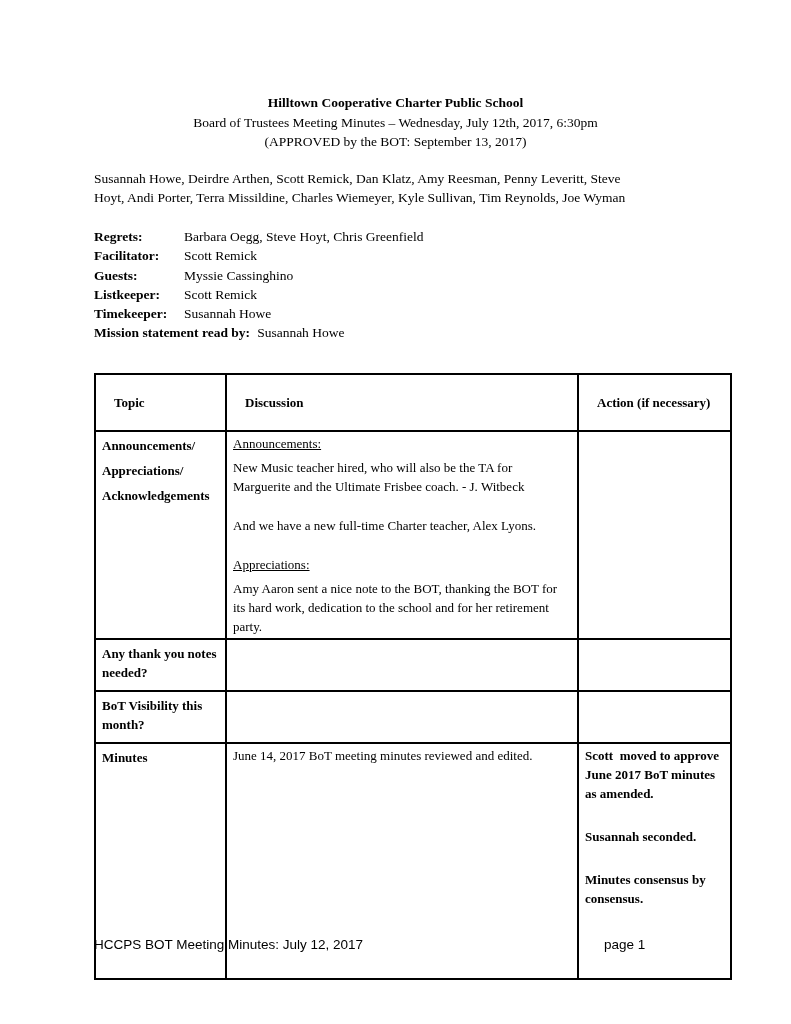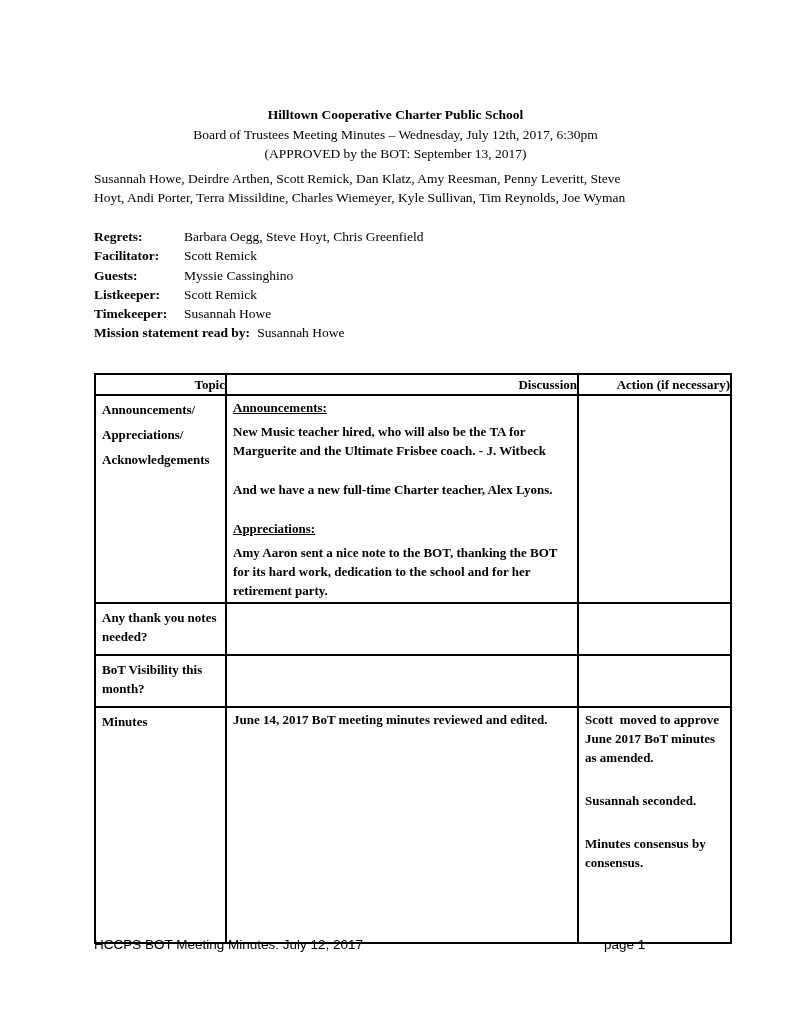--- a/index.html
+++ b/index.html
@@ -8,21 +8,21 @@
     width:791px; height:1024px;
     margin:0 auto;
     background:#ffffff;
     color:#000;
     font-family:"Liberation Serif","DejaVu Serif",serif;
     font-size:13.5px;
     overflow:hidden;
   }
   
   .doc-header {
-    position:absolute; top:105px; left:0; width:100%;
+    position:absolute; top:93px; left:0; width:100%;
     text-align:center; line-height:19.5px;
   }
   .doc-header .line1 { font-weight:bold; }
   
   .info {
     position:absolute; top:169px; left:94px; width:636px;
     line-height:19.3px;
   }
   .info-row { display:flex; }
   .info-row.present { min-height:58px; }
@@ -37,27 +37,27 @@
     width:636px; table-layout:fixed;
     border-collapse:collapse;
     font-size:13px;
   }
   table.minutes th, table.minutes td {
     border:2px solid #000;
     vertical-align:top;
     padding:2px 6px;
   }
   table.minutes th {
-    font-weight:bold; text-align:right;
-    height:19px; line-height:19px; padding:0;
+    font-weight:bold; text-align:left;
+    height:19px; line-height:19px; padding:18px;
   }
   td.topic-cell { font-weight:bold; line-height:19px; }
   td.topic-cell .topic-line { margin:2px 0 6px 0; }
   td.disc-cell p, td.action-cell p {
-    margin:0; line-height:19px; white-space:pre-wrap;font-weight:bold;
+    margin:0; line-height:19px; white-space:pre-wrap;
   }
   td.disc-cell p.follow { margin-top:5px; }
   td.disc-cell p.gap { margin-top:20px; }
   .u { text-decoration:underline; }
   td.action-cell { font-weight:bold; }
   td.action-cell p.gap { margin-top:24px; }
   
   .doc-footer {
     position:absolute; top:936px; left:0; width:791px; height:20px;
     font-family:"Liberation Sans","DejaVu Sans",sans-serif;

